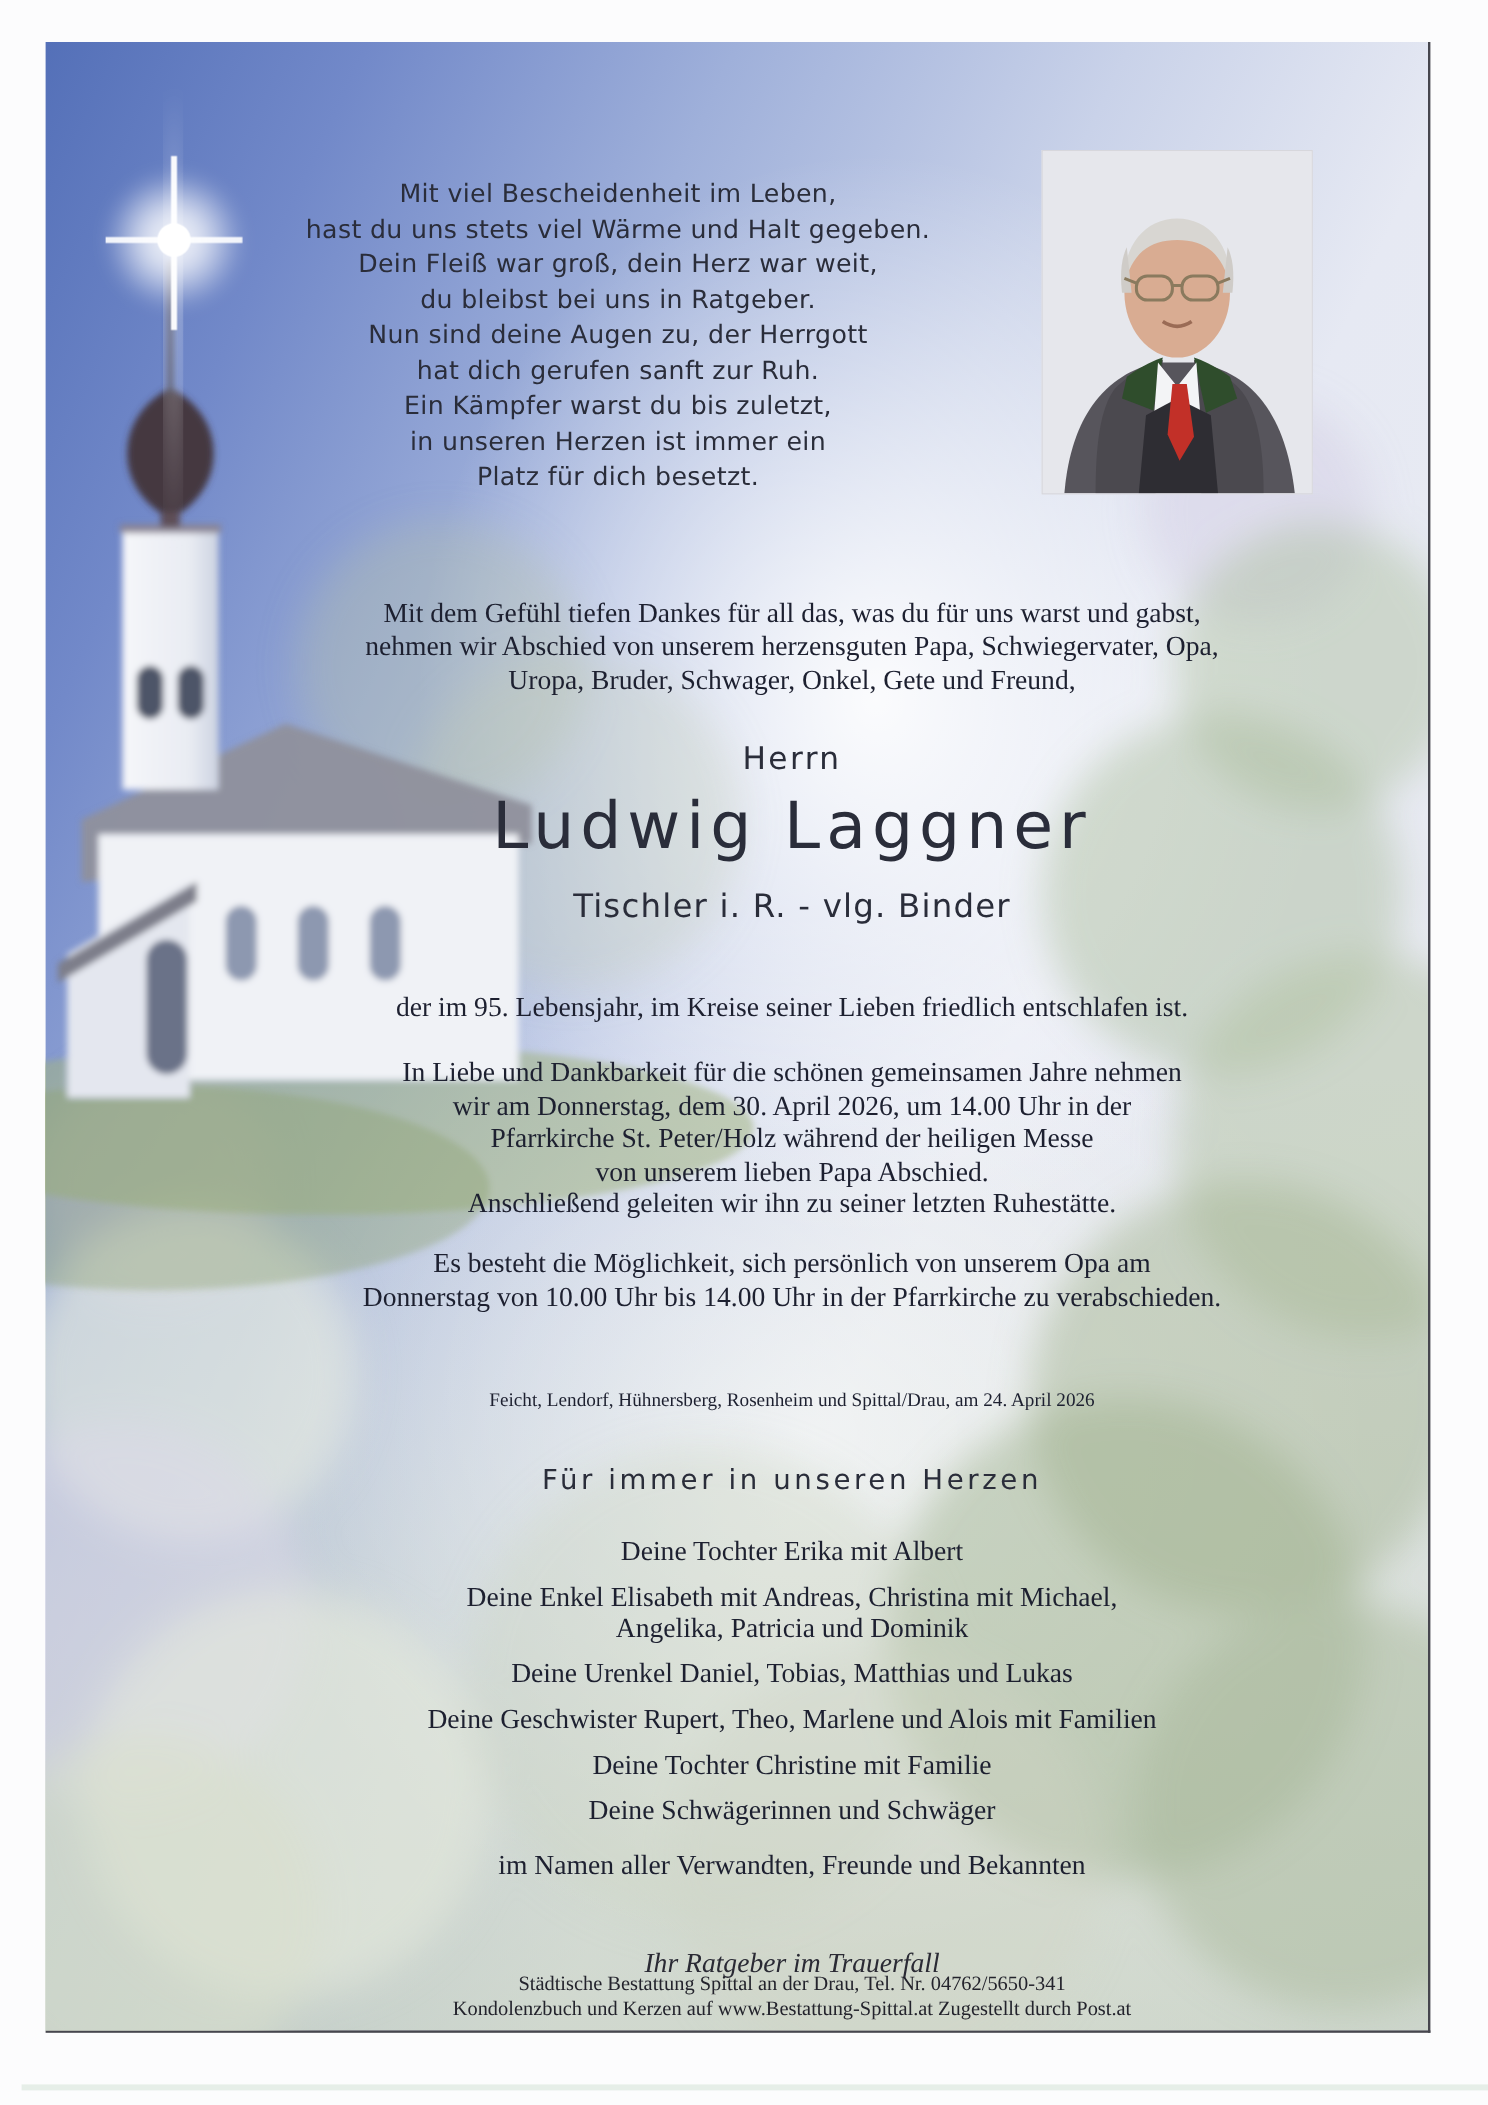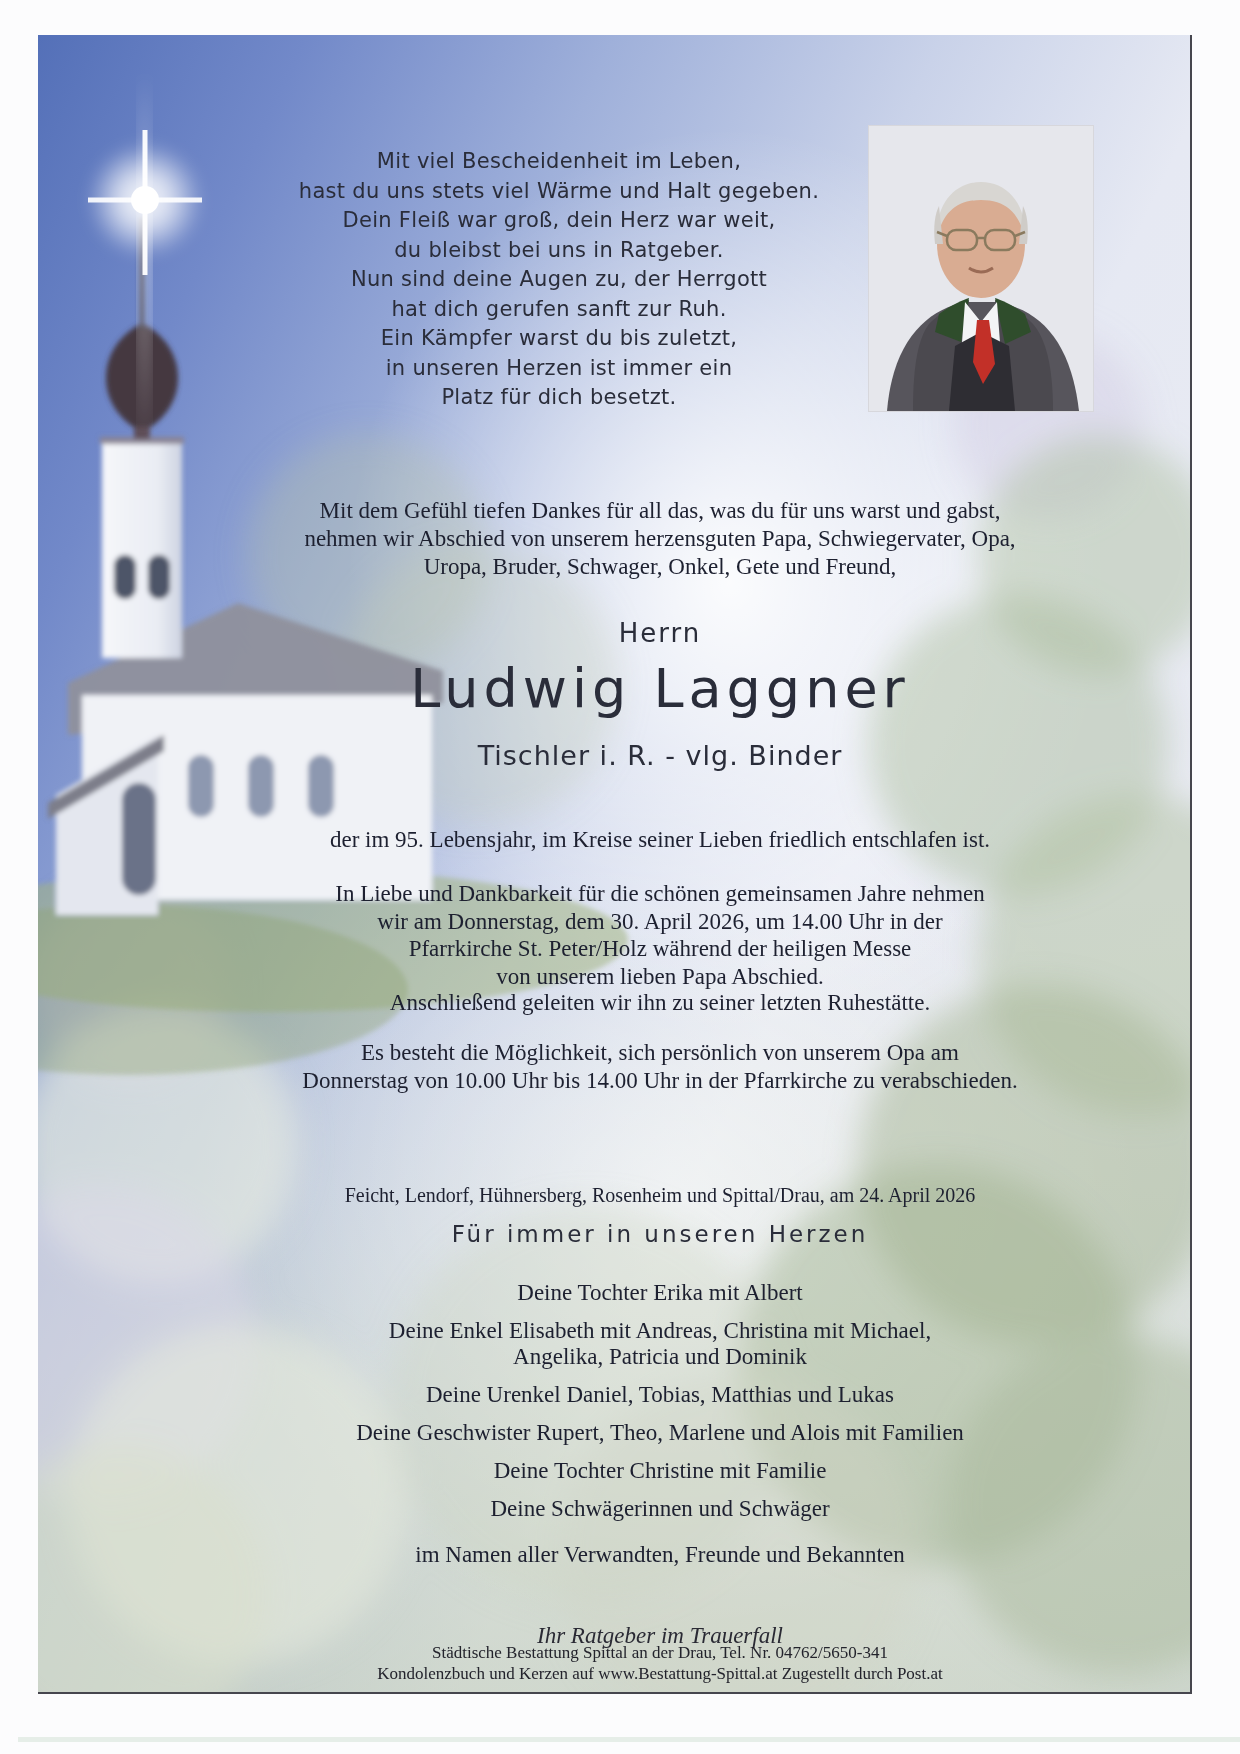--- a/index.html
+++ b/index.html
@@ -17,35 +17,35 @@
       linear-gradient(to bottom, rgba(255,255,255,0) 52%, rgba(203,213,190,.40) 80%, rgba(190,202,176,.55) 100%),
       linear-gradient(115deg, #5470b8 0%, #7289c9 14%, #9fb0da 30%, #c9d2e9 47%, #e6e9f3 62%, #e9ebf2 82%, #e0e5ee 100%);
   }
   .scenery{position:absolute;left:0;top:0;z-index:1;}
   .photo{
     position:absolute;left:830px;top:90px;width:224px;height:285px;z-index:3;
     border:1px solid #d7d7dc;background:#e9e9ed;
   }
   .blk{position:absolute;text-align:center;z-index:5;}
   .col-main{left:92px;width:1060px;}
-  .col-poem{left:0;width:954px;margin-left:44px;}
+  .col-poem{left:0;width:954px;}
   .serif{color:#1d2030;}
   .script{font-family:"DejaVu Sans", cursive;color:#2a2d3a;}
 
   .poem{top:112px;font-size:21px;line-height:29.5px;letter-spacing:.3px;}
   .intro{top:462px;font-size:23px;line-height:28px;}
   .salutation{top:583px;font-size:26px;letter-spacing:2px;}
   .deceased{top:622px;font-size:54px;letter-spacing:5px;font-weight:400;}
   .profession{top:705px;font-size:27px;letter-spacing:1px;}
   .dates{top:742px;font-size:22px;letter-spacing:1px;}
   .passing{top:792px;font-size:23px;}
   .service{top:845px;font-size:23px;line-height:27.5px;}
   .procession{top:955px;font-size:23px;}
   .farewell{top:1004px;font-size:23px;line-height:27.5px;text-align:center;}
-  .places{top:1149px;font-size:20px;}
+  .places{top:1124px;font-size:16px;}
   .remembrance{top:1186px;font-size:23px;letter-spacing:3px;}
   .family{top:1245px;font-size:23px;line-height:26px;}
   .family .fl{margin-bottom:12px;}
   .family .fl.wrap{margin-bottom:0;}
   .family .fl.last{margin-bottom:20px;}
   .closing{font-size:23px;}
   .footer-tagline{top:1588px;font-size:23px;font-style:italic;color:#2a2a34;}
   .footer-small{top:1608px;font-size:17px;line-height:20.5px;color:#23232c;}
   .scan-band{position:absolute;left:18px;top:1737px;width:1222px;height:5px;background:#e2ebe4;opacity:.85;}
 </style>

